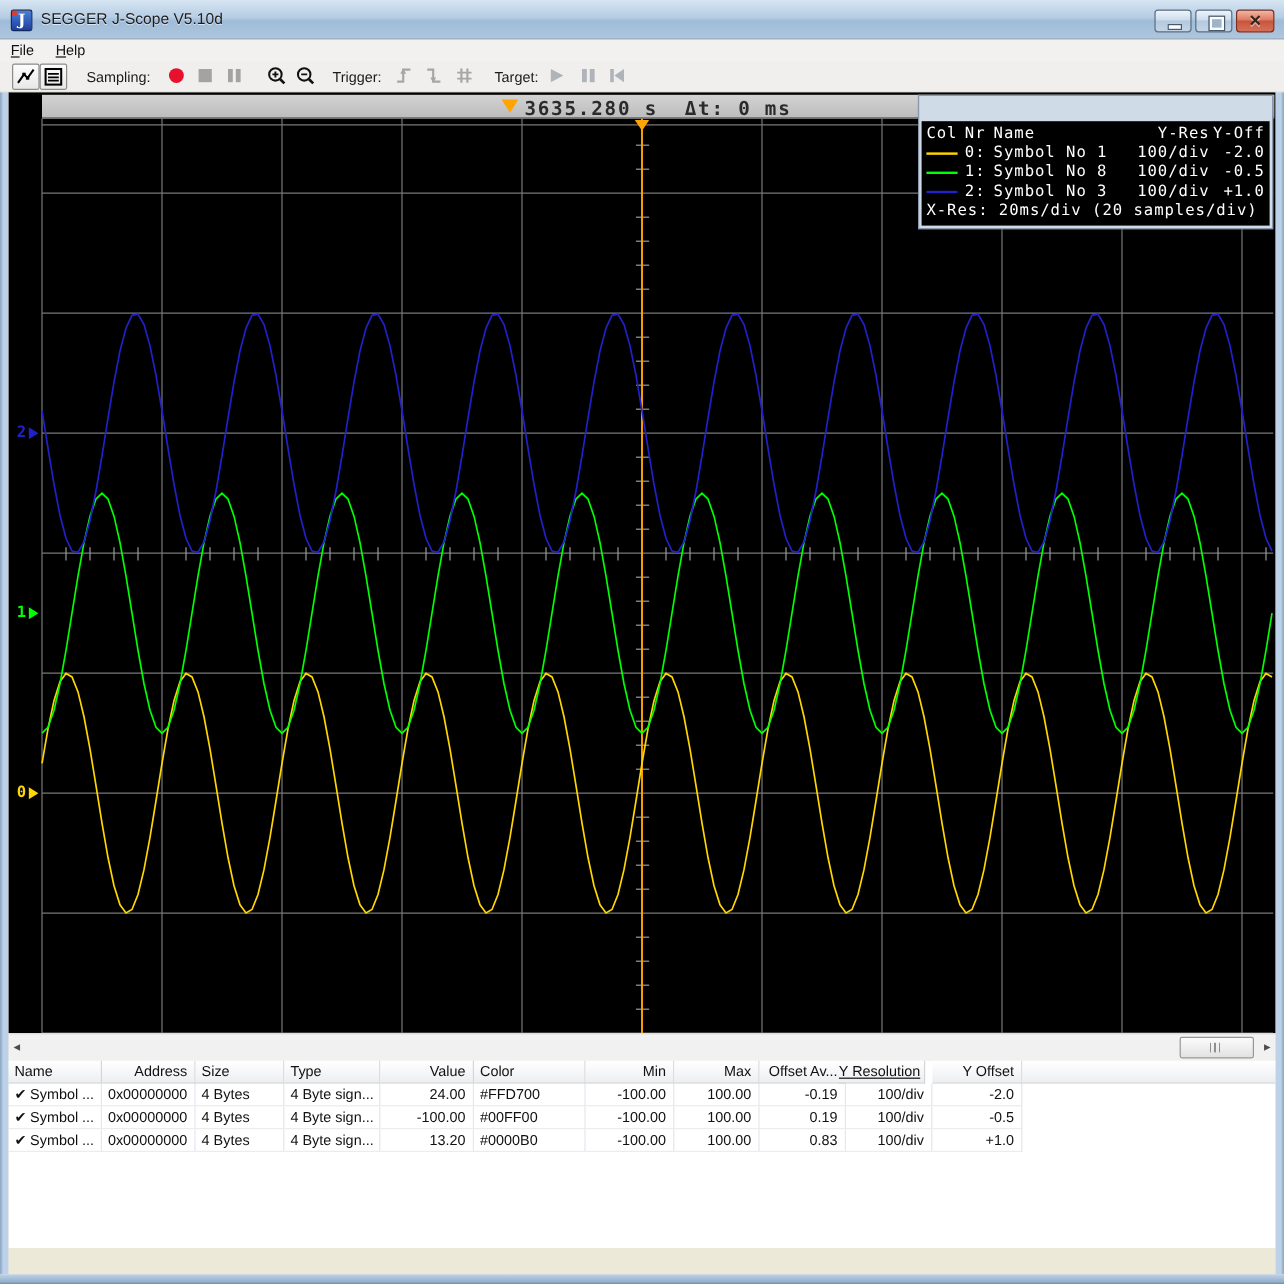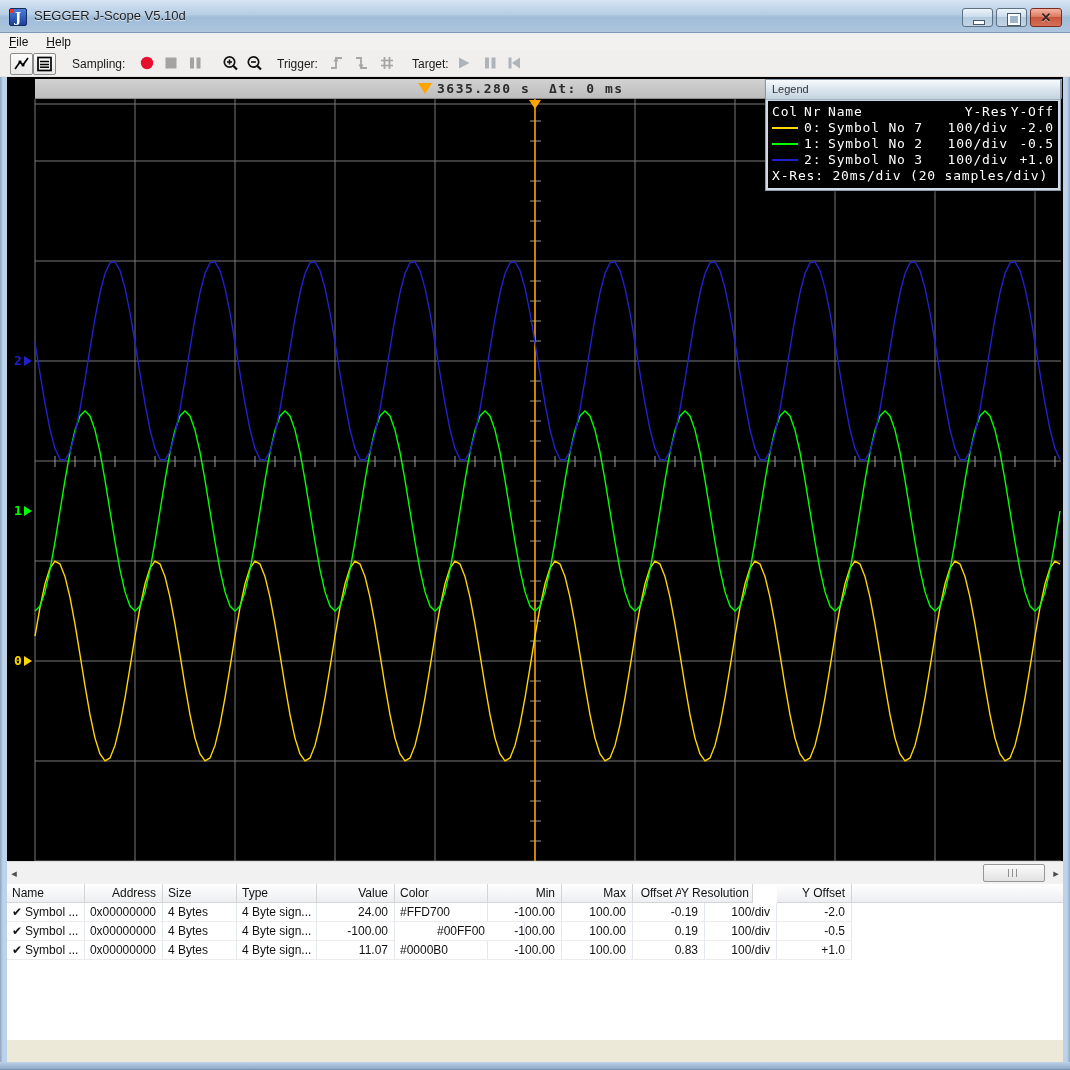--- a/index.html
+++ b/index.html
@@ -22,21 +22,21 @@
   .menu-item u{text-decoration:underline;}
 
   #toolbar{left:0;top:51px;width:1070px;height:26px;background:#f0efee;border-bottom:1px solid #e3e2e1;box-sizing:border-box;}
   .tb-label{position:absolute;top:6px;font-size:12px;color:#1a1a1a;}
   .tbtn{position:absolute;top:2px;width:23px;height:22px;border:1px solid #8c8c8c;border-radius:2px;background:linear-gradient(#fcfcfc,#e8e8e8);box-sizing:border-box;cursor:pointer;}
   .ticon{position:absolute;top:4px;width:16px;height:16px;cursor:pointer;}
 
   
   #scope-bg{left:7px;top:77px;width:1056px;height:784px;background:#000;}
   #ruler{left:35px;top:79px;width:1027px;height:20px;background:linear-gradient(#d2d2d2,#bdbdbd);border-bottom:1px solid #8a8a8a;box-sizing:border-box;cursor:pointer;}
-  #ruler-label{position:absolute;left:402px;top:2px;font-family:"DejaVu Sans Mono",monospace;font-size:13px;font-weight:bold;letter-spacing:1.5px;color:#2b2b2b;white-space:pre;}
+  #ruler-label{position:absolute;left:402px;top:2px;font-family:"DejaVu Sans Mono",monospace;font-size:16px;font-weight:bold;letter-spacing:1.5px;color:#2b2b2b;white-space:pre;}
   #ruler-tri{position:absolute;left:383px;top:4px;width:0;height:0;border-left:7px solid transparent;border-right:7px solid transparent;border-top:11px solid #ffa400;}
   #scope-svg{left:0;top:0;pointer-events:none;}
   .chan-marker{position:absolute;display:flex;align-items:center;font-family:"DejaVu Sans Mono",monospace;font-size:13px;font-weight:bold;cursor:pointer;}
   .chan-tri{width:0;height:0;border-top:5px solid transparent;border-bottom:5px solid transparent;border-left:8px solid currentColor;margin-left:2px;}
 
   
   #legend{left:765px;top:79px;width:296px;height:112px;background:#cfdbe6;border:1px solid #8799aa;box-sizing:border-box;box-shadow:1px 1px 2px rgba(0,0,0,.4);}
   #legend-title{height:19px;background:linear-gradient(#f6fafd,#dbe5ee 50%,#c4d3e0);border-bottom:1px solid #9fb0c0;font-size:11px;color:#333;line-height:19px;padding-left:6px;cursor:move;}
   #legend-body{position:absolute;left:2px;right:2px;top:21px;bottom:2px;background:#000;color:#fff;font-family:"DejaVu Sans Mono",monospace;font-size:13px;letter-spacing:.8px;padding:3px 4px;box-sizing:border-box;}
   .lg-row{display:flex;height:16px;line-height:16px;white-space:pre;}
@@ -270,32 +270,31 @@
         <span>1</span>
         <span class="chan-tri"></span>
       </div>
       <div class="abs chan-marker" style="left: 14px; top: 353px; color: rgb(33, 33, 204);">
         <span>2</span>
         <span class="chan-tri"></span>
       </div>
     </div>
 
   <div id="legend" class="abs">
-    <div id="legend-title">Legend</div>
     <div id="legend-body">
       <div class="lg-row">
         <span class="lg-col">Col</span>
         <span class="lg-nr">Nr</span>
         <span class="lg-name">Name</span>
         <span class="lg-yres">Y-Res</span>
         <span class="lg-yoff">Y-Off</span>
       </div>
       <div id="legend-rows">
-          <div class="lg-row"><span class="lg-col"><span class="lg-swatch" style="display: block; background: rgb(255, 215, 0);"></span></span><span class="lg-nr">0:</span><span class="lg-name">Symbol No 7</span><span class="lg-yres">100/div</span><span class="lg-yoff">-2.0</span></div>
-          <div class="lg-row"><span class="lg-col"><span class="lg-swatch" style="display: block; background: rgb(0, 255, 0);"></span></span><span class="lg-nr">1:</span><span class="lg-name">Symbol No 2</span><span class="lg-yres">100/div</span><span class="lg-yoff">-0.5</span></div>
+          <div class="lg-row"><span class="lg-col"><span class="lg-swatch" style="display: block; background: rgb(255, 215, 0);"></span></span><span class="lg-nr">0:</span><span class="lg-name">Symbol No 1</span><span class="lg-yres">100/div</span><span class="lg-yoff">-2.0</span></div>
+          <div class="lg-row"><span class="lg-col"><span class="lg-swatch" style="display: block; background: rgb(0, 255, 0);"></span></span><span class="lg-nr">1:</span><span class="lg-name">Symbol No 8</span><span class="lg-yres">100/div</span><span class="lg-yoff">-0.5</span></div>
           <div class="lg-row"><span class="lg-col"><span class="lg-swatch" style="display: block; background: rgb(33, 33, 204);"></span></span><span class="lg-nr">2:</span><span class="lg-name">Symbol No 3</span><span class="lg-yres">100/div</span><span class="lg-yoff">+1.0</span></div>
         </div>
       <div class="lg-row">X-Res: 20ms/div (20 samples/div)</div>
     </div>
   </div>
 
   <div id="hscroll" class="abs">
     <span class="sb-arrow" style="left:2px;">◂</span>
     <div id="sb-thumb">
         <span id="sb-grip"></span>
@@ -307,21 +306,21 @@
     <div id="symtable-head">
         <div class="th al" style="left: 0px; width: 78px;">Name</div>
         <div class="th ar" style="left: 78px; width: 78px;">Address</div>
         <div class="th al" style="left: 156px; width: 74px;">Size</div>
         <div class="th al" style="left: 230px; width: 80px;">Type</div>
         <div class="th ar" style="left: 310px; width: 78px;">Value</div>
         <div class="th al" style="left: 388px; width: 93px;">Color</div>
         <div class="th ar" style="left: 481px; width: 74px;">Min</div>
         <div class="th ar" style="left: 555px; width: 71px;">Max</div>
         <div class="th ar" style="left: 626px; width: 72px;">Offset Av...</div>
-        <div class="th ar" style="left: 674px; width: 72px;">Y Resolution</div>
+        <div class="th ar" style="left: 692px; width: 72px; text-decoration: underline;">Y Resolution</div>
         <div class="th ar" style="left: 770px; width: 75px;">Y Offset</div>
         <div class="th" style="left: 845px; width: 211px; border-right: none;"></div>
       </div>
     <div id="symtable-body">
         <div class="tr" style="top: 19px;">
           <div class="td al" style="left: 0px; width: 78px;"><span class="chk">✔</span>Symbol ...</div>
           <div class="td ar" style="left: 78px; width: 78px;">0x00000000</div>
           <div class="td al" style="left: 156px; width: 74px;">4 Bytes</div>
           <div class="td al" style="left: 230px; width: 80px;">4 Byte sign...</div>
           <div class="td ar" style="left: 310px; width: 78px;">24.00</div>
@@ -331,33 +330,33 @@
           <div class="td ar" style="left: 626px; width: 72px;">-0.19</div>
           <div class="td ar" style="left: 698px; width: 72px;">100/div</div>
           <div class="td ar" style="left: 770px; width: 75px;">-2.0</div>
         </div>
         <div class="tr" style="top: 38px;">
           <div class="td al" style="left: 0px; width: 78px;"><span class="chk">✔</span>Symbol ...</div>
           <div class="td ar" style="left: 78px; width: 78px;">0x00000000</div>
           <div class="td al" style="left: 156px; width: 74px;">4 Bytes</div>
           <div class="td al" style="left: 230px; width: 80px;">4 Byte sign...</div>
           <div class="td ar" style="left: 310px; width: 78px;">-100.00</div>
-          <div class="td al" style="left: 388px; width: 93px; margin-left: 37px;">#00FF00</div>
+          <div class="td al" style="left: 388px; width: 93px;">#00FF00</div>
           <div class="td ar" style="left: 481px; width: 74px;">-100.00</div>
           <div class="td ar" style="left: 555px; width: 71px;">100.00</div>
           <div class="td ar" style="left: 626px; width: 72px;">0.19</div>
           <div class="td ar" style="left: 698px; width: 72px;">100/div</div>
           <div class="td ar" style="left: 770px; width: 75px;">-0.5</div>
         </div>
         <div class="tr" style="top: 57px;">
           <div class="td al" style="left: 0px; width: 78px;"><span class="chk">✔</span>Symbol ...</div>
           <div class="td ar" style="left: 78px; width: 78px;">0x00000000</div>
           <div class="td al" style="left: 156px; width: 74px;">4 Bytes</div>
           <div class="td al" style="left: 230px; width: 80px;">4 Byte sign...</div>
-          <div class="td ar" style="left: 310px; width: 78px;">11.07</div>
+          <div class="td ar" style="left: 310px; width: 78px;">13.20</div>
           <div class="td al" style="left: 388px; width: 93px;">#0000B0</div>
           <div class="td ar" style="left: 481px; width: 74px;">-100.00</div>
           <div class="td ar" style="left: 555px; width: 71px;">100.00</div>
           <div class="td ar" style="left: 626px; width: 72px;">0.83</div>
           <div class="td ar" style="left: 698px; width: 72px;">100/div</div>
           <div class="td ar" style="left: 770px; width: 75px;">+1.0</div>
         </div>
       </div>
   </div>
 

